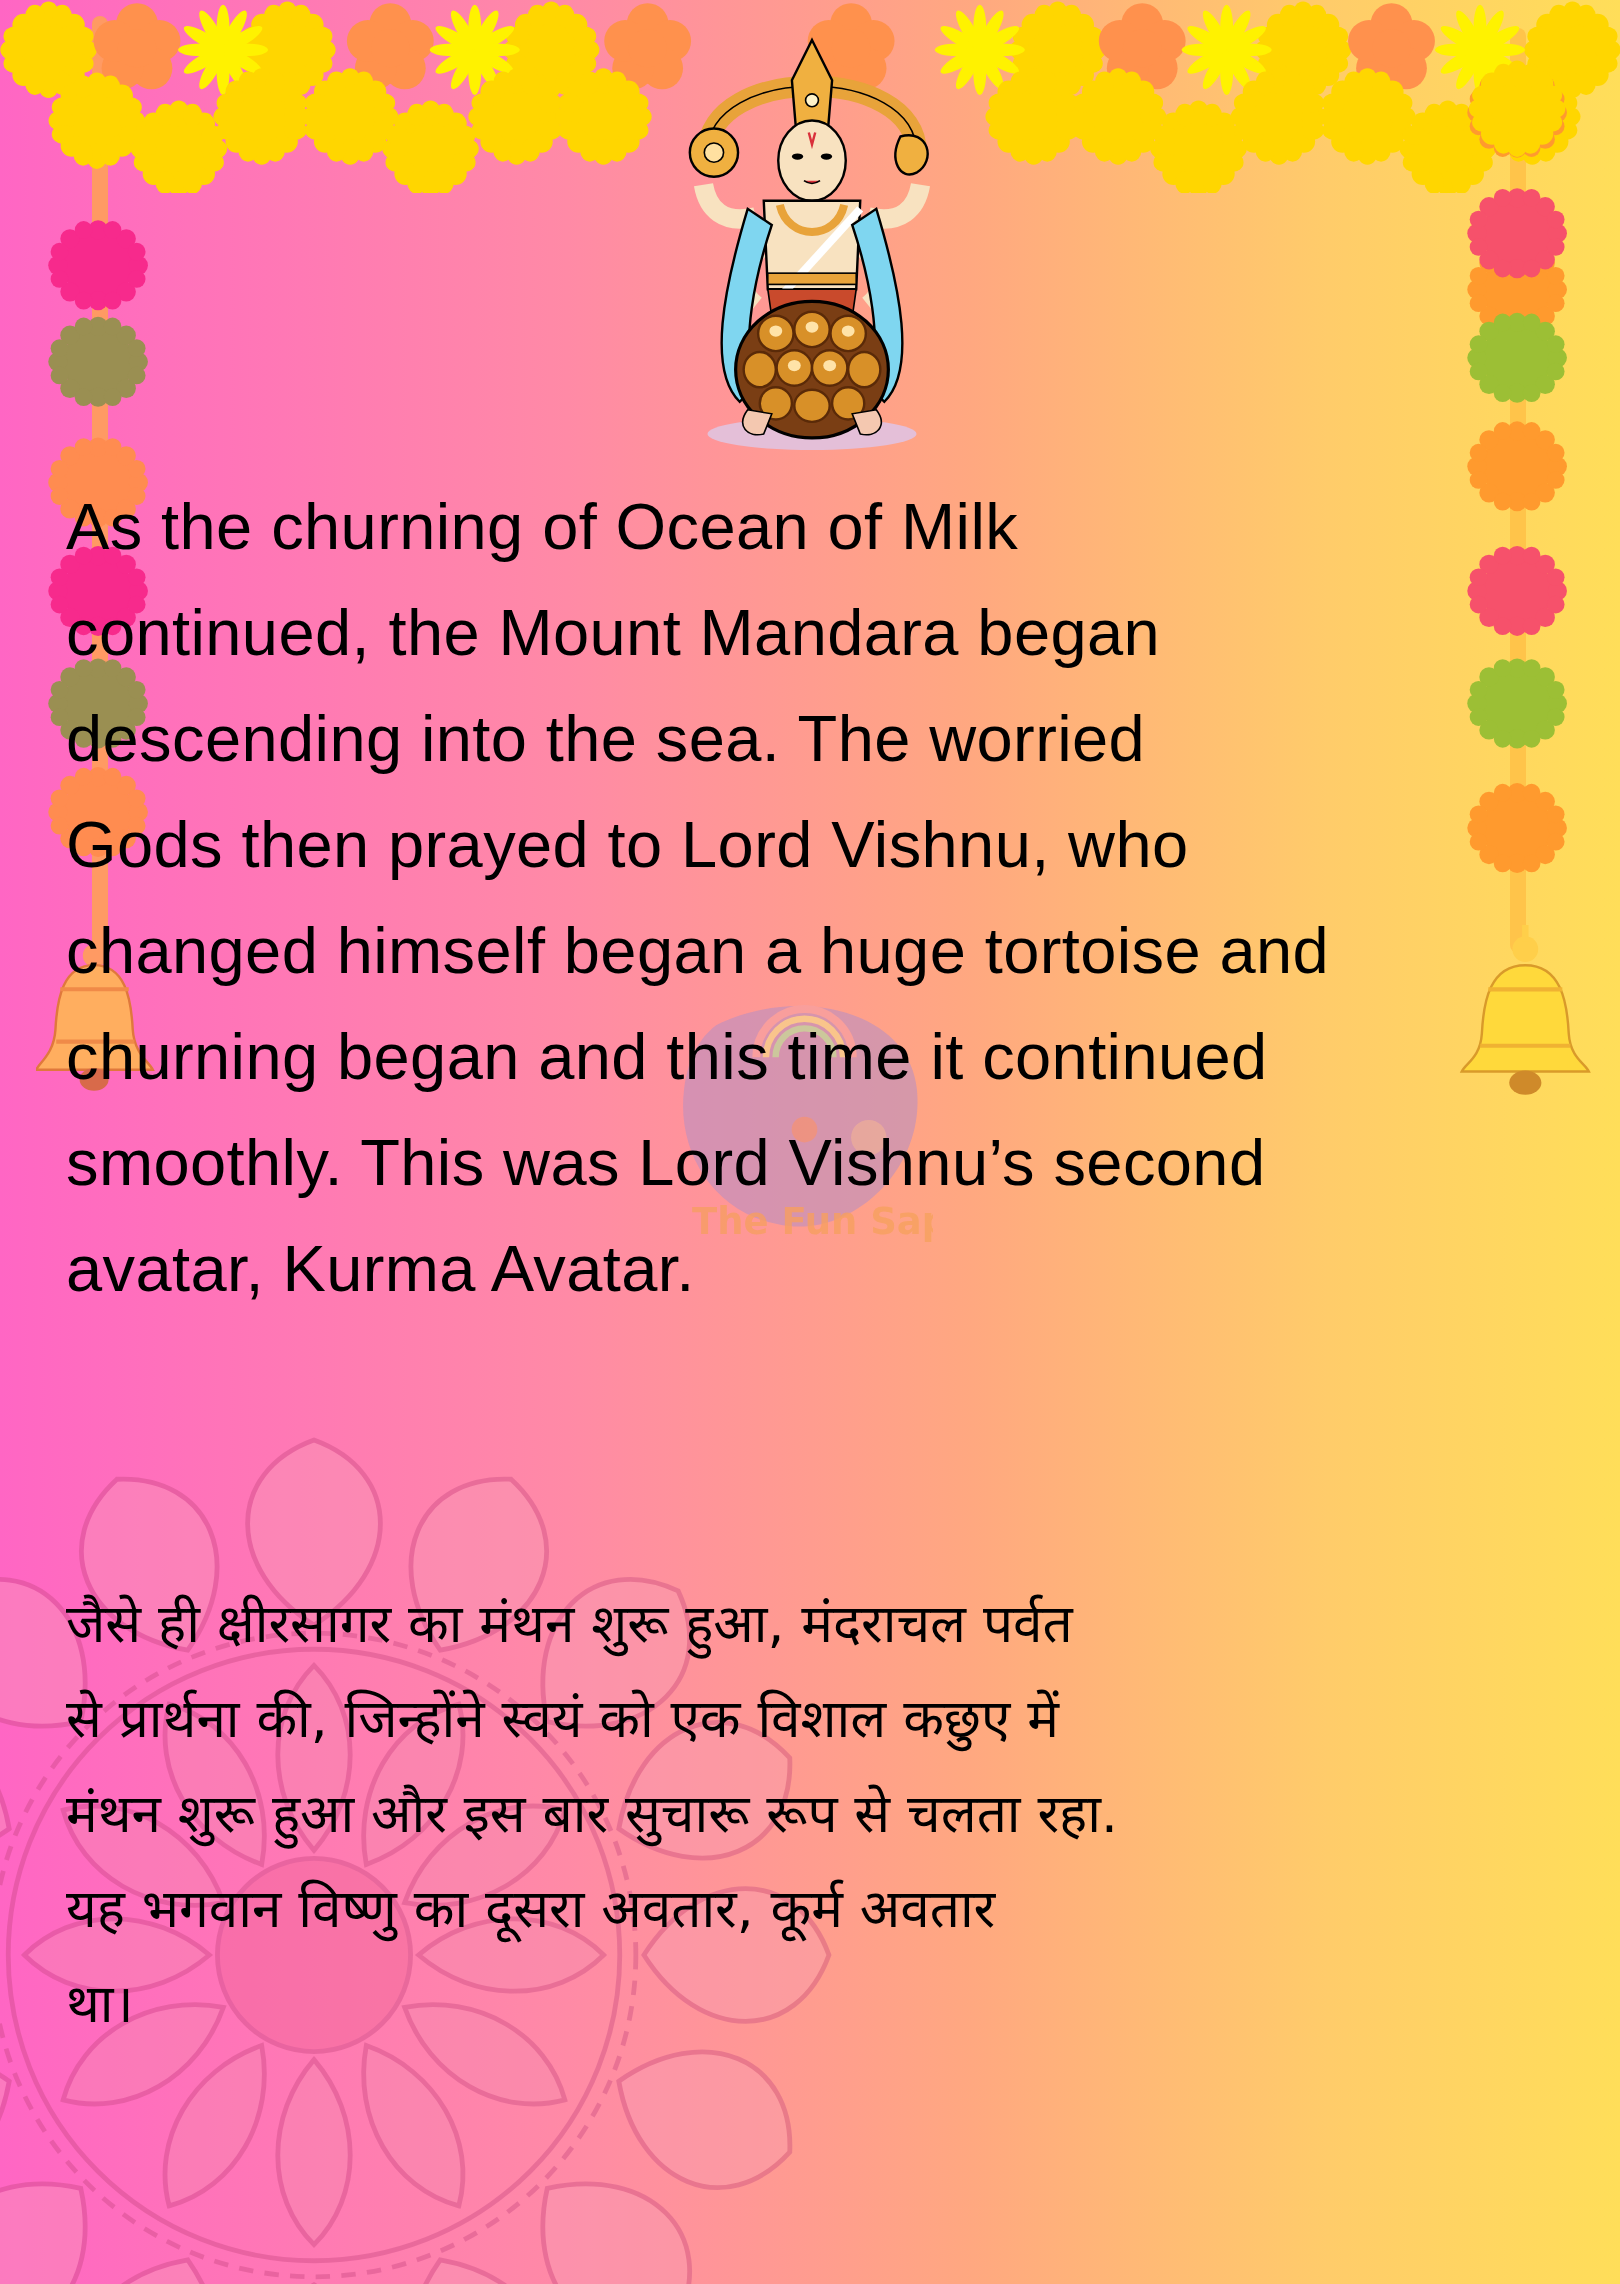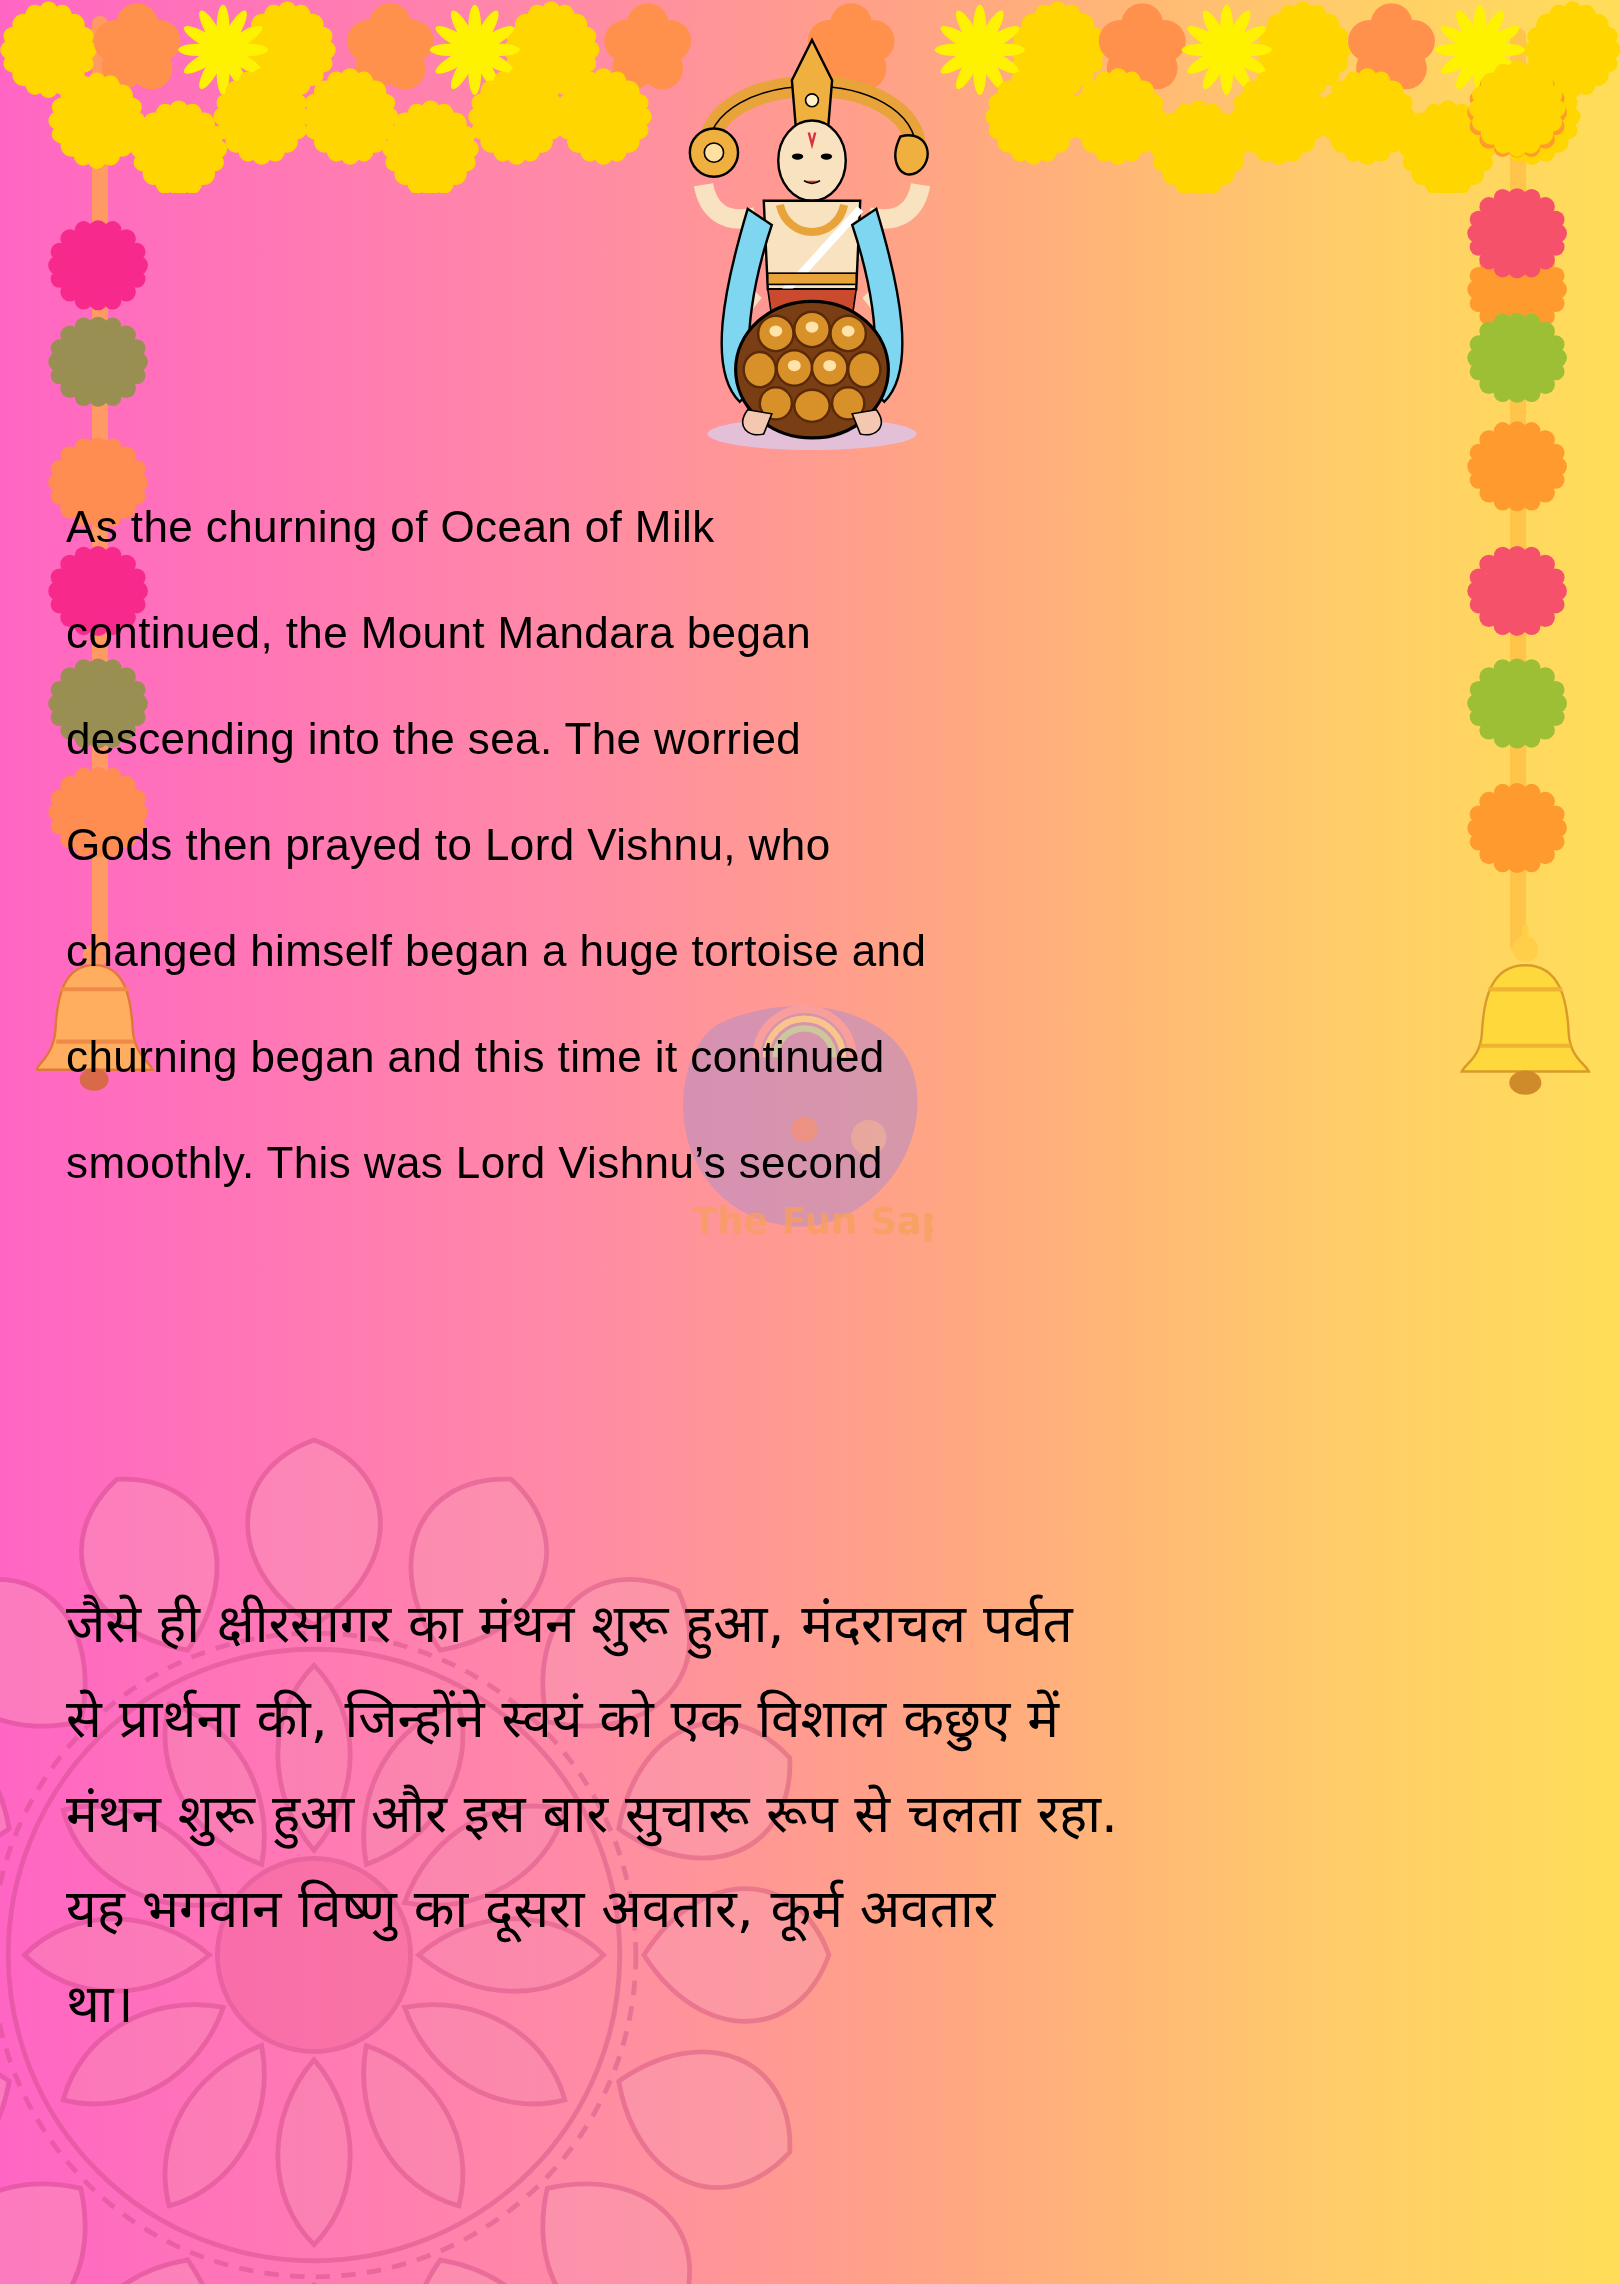--- a/index.html
+++ b/index.html
@@ -8,21 +8,21 @@
     position:relative; width:1621px; height:2284px; overflow:hidden;
     background: linear-gradient(90deg, #ff66c4 0%, #ff8aa6 35%, #ffa880 60%, #ffcc6a 82%, #ffde59 100%);
     font-family: "Liberation Sans", "DejaVu Sans", sans-serif;
     color:#000;
   }
   .abs { position:absolute; }
   .string { position:absolute; width:16px; border-radius:8px; }
   .text-en {
     position:absolute; left:66px; top:474px; width:1512px;
     font-family: "Liberation Sans", "DejaVu Sans", sans-serif;
-    font-size:44px; line-height:106px; letter-spacing:0.4px;
+    font-size:65px; line-height:106px; letter-spacing:0.4px;
     margin:0;
   }
   .text-hi {
     position:absolute; left:66px; top:1576px; width:1512px;
     font-family: "DejaVu Sans", "Liberation Sans", sans-serif;
     font-size:53px; line-height:95px;
     margin:0;
   }
   .line { display:block; white-space:nowrap; }
   b { font-weight:400; }
@@ -315,20 +315,21 @@
   </svg>
 
   <p class="text-en">
     <span class="line">As the churning of Ocean of Milk</span>
     <span class="line">continued, the Mount Mandara began</span>
     <span class="line">descending into the sea. The worried</span>
     <span class="line">Gods then prayed to Lord Vishnu, who</span>
     <span class="line">changed himself began a huge tortoise and</span>
     <span class="line">churning began and this time it continued</span>
     <span class="line"><span>smoothly. </span><b>This was Lord Vishnu’s second</b></span>
+    <span class="line"><b>avatar, Kurma Avatar.</b></span>
   </p>
 
   <p class="text-hi">
     <span class="line">जैसे ही क्षीरसागर का मंथन शुरू हुआ, मंदराचल पर्वत</span>
     <span class="line">से प्रार्थना की, जिन्होंने स्वयं को एक विशाल कछुए में</span>
     <span class="line">मंथन शुरू हुआ और इस बार सुचारू रूप से चलता रहा.</span>
     <b class="line">यह भगवान विष्णु का दूसरा अवतार, कूर्म अवतार</b>
     <b class="line">था।</b>
   </p>
 

